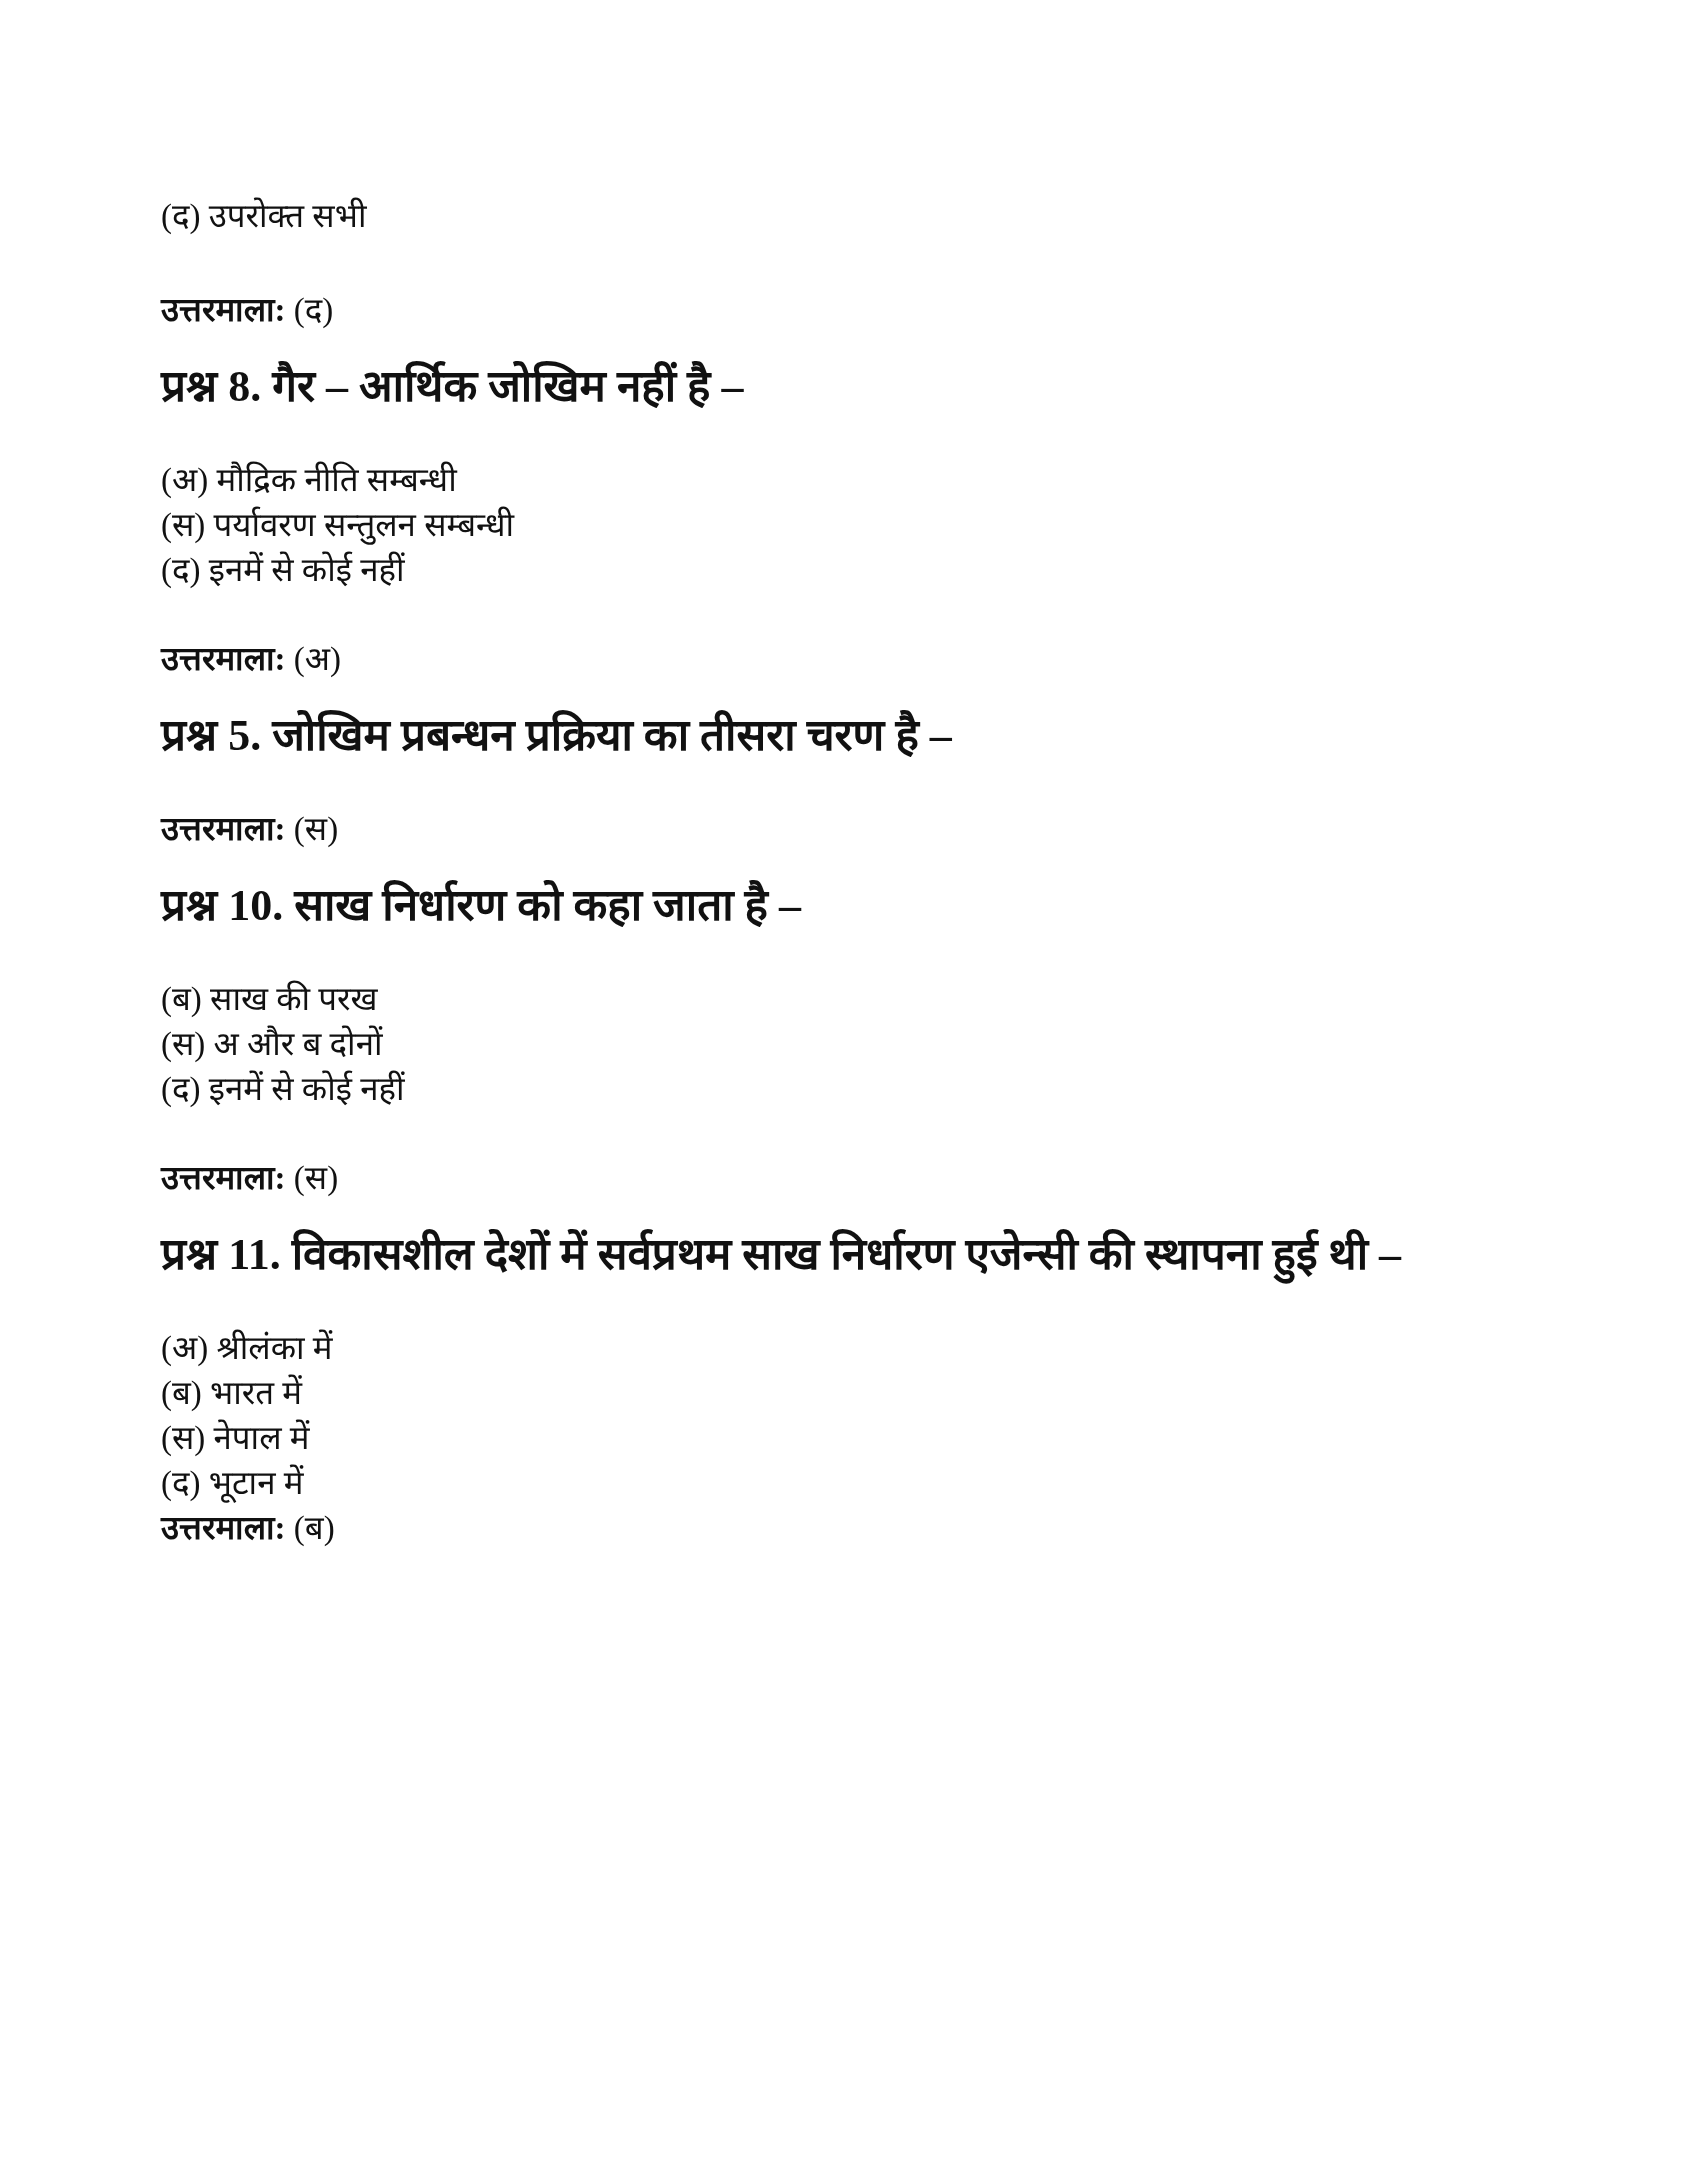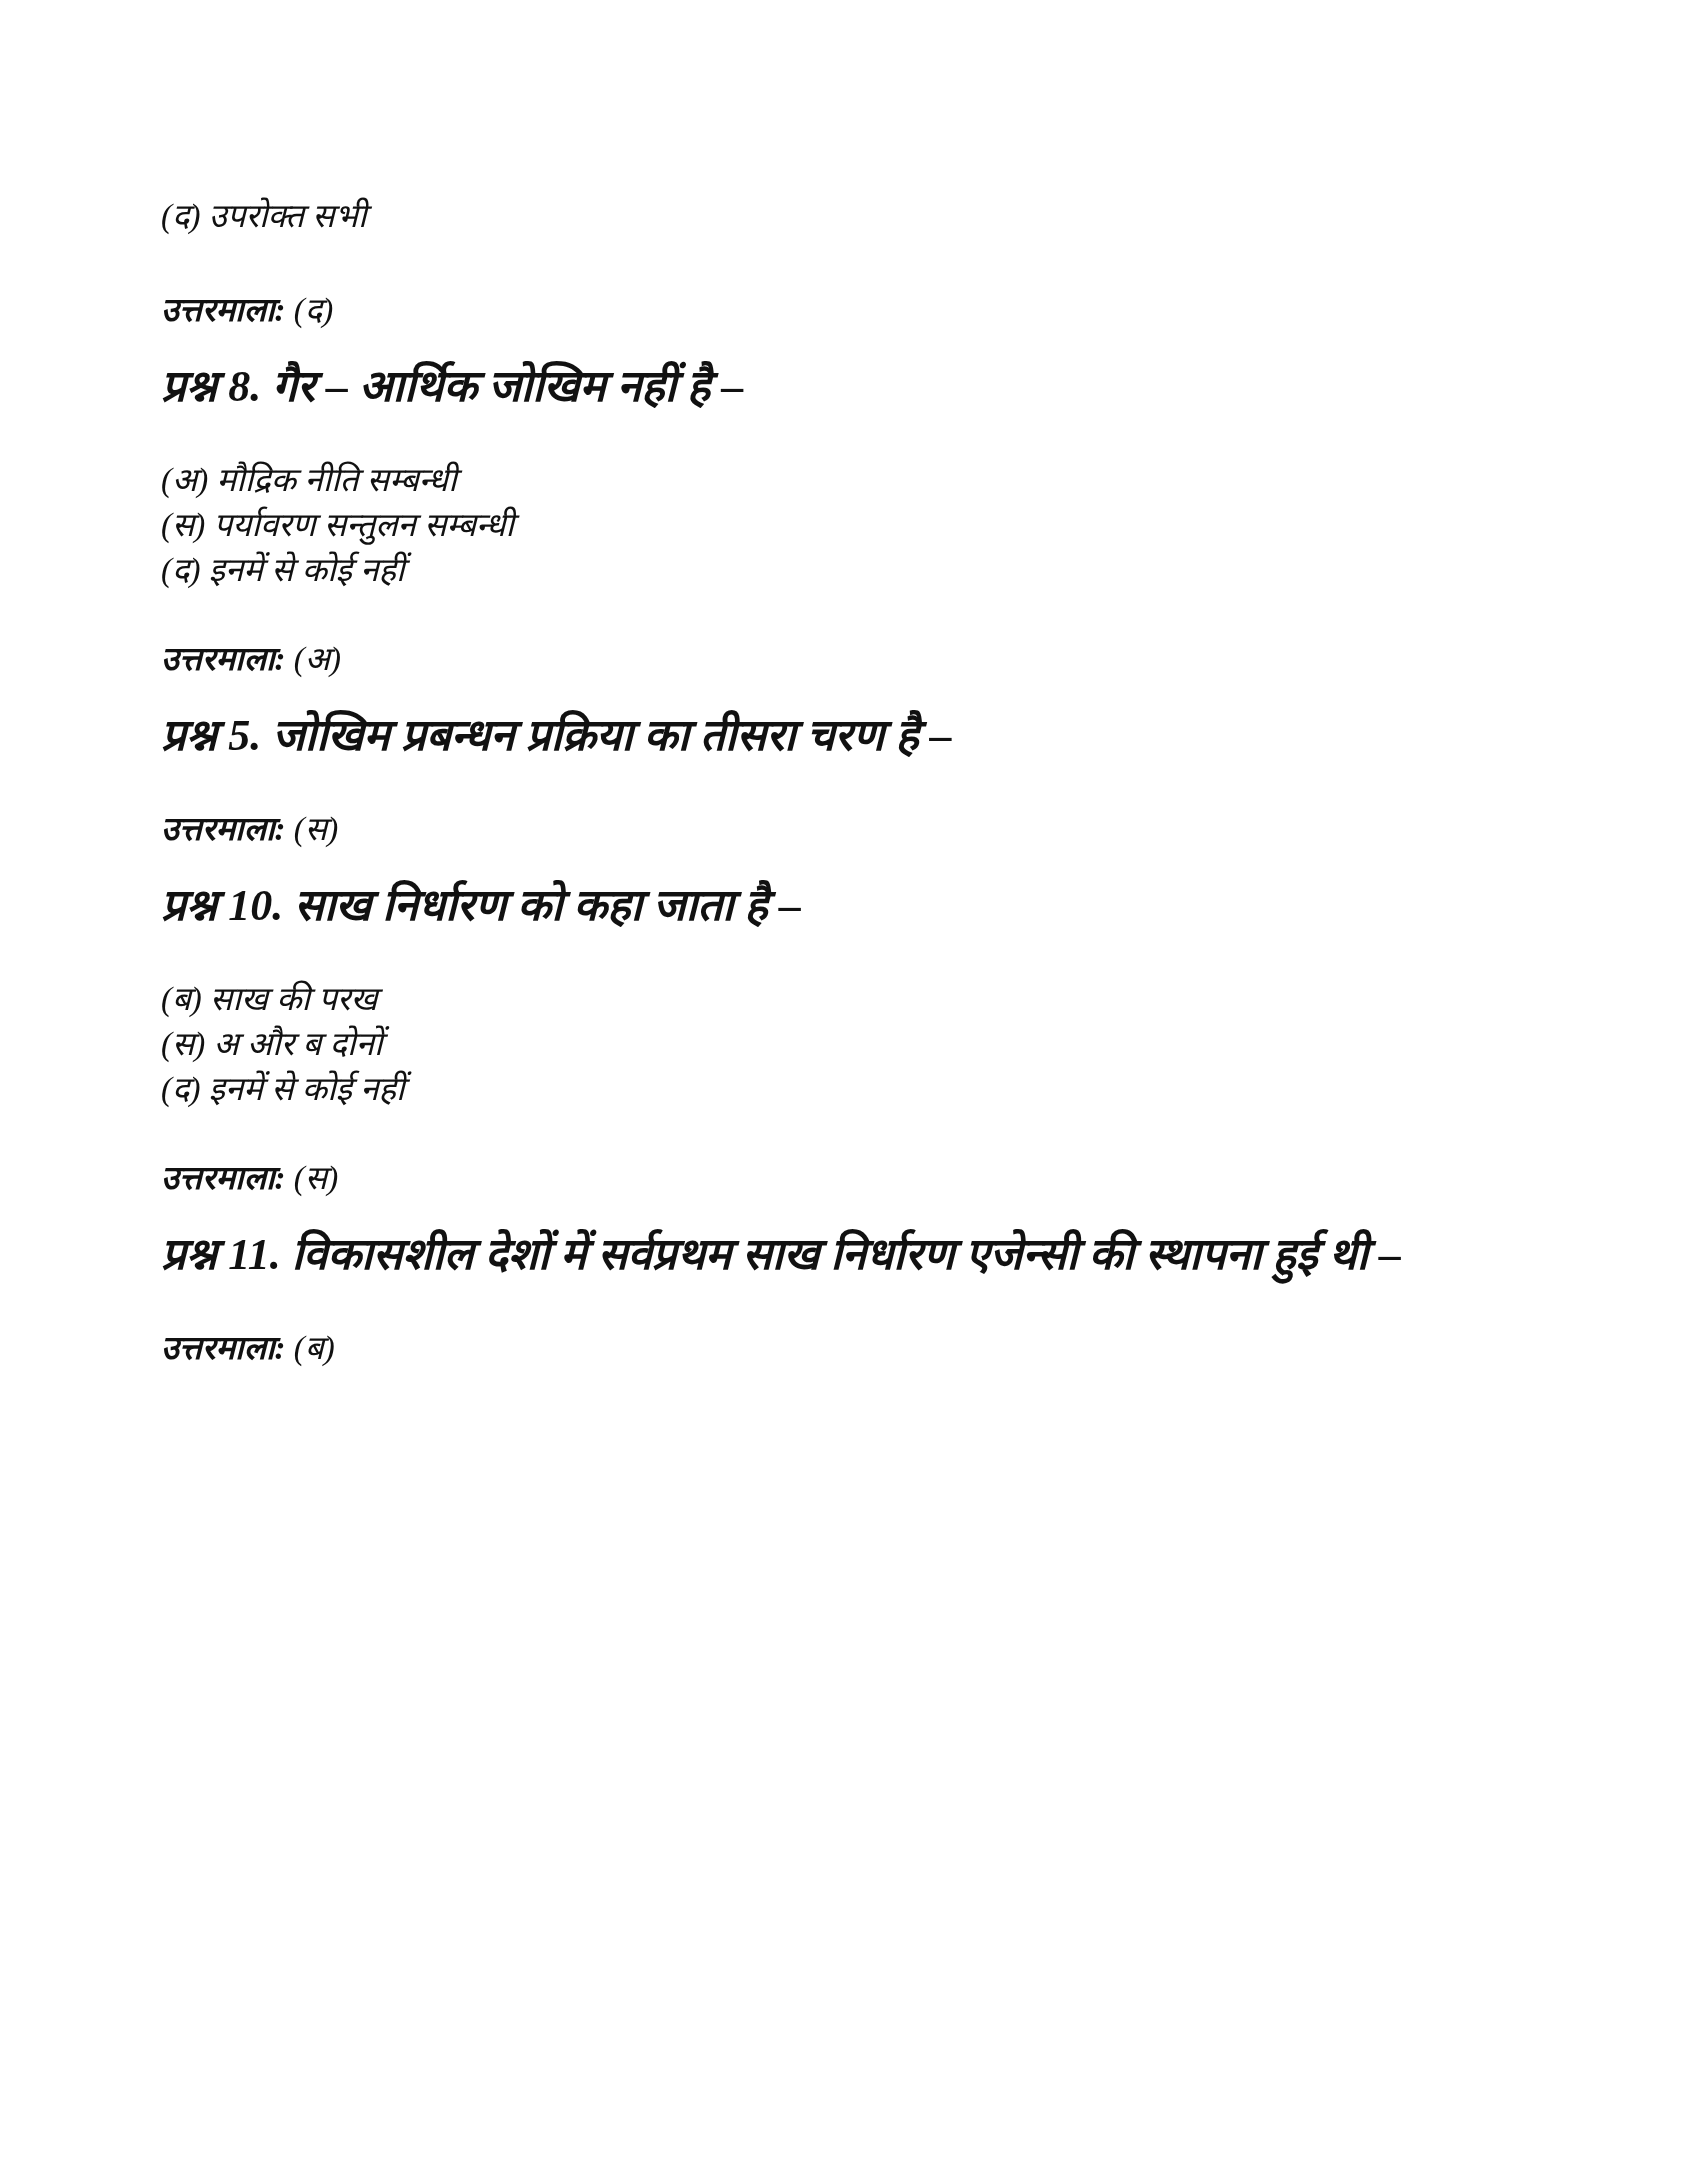--- a/index.html
+++ b/index.html
@@ -12,21 +12,20 @@
     background: #ffffff;
     color: #111111;
     font-family: "Liberation Serif", "DejaVu Serif", serif;
     overflow: hidden;
   }
   .page {
     box-sizing: border-box;
     width: 1683px;
     height: 2178px;
     padding: 194px 59px 0 161px;
-    font-style: italic;
   }
   .line {
     font-size: 33px;
     line-height: 45px;
     white-space: nowrap;
   }
   .option-leftover {
     margin-bottom: 49px;
   }
   .answer-line {
@@ -87,20 +86,26 @@
     <div class="line">(स) अ और ब दोनों</div>
     <div class="line">(द) इनमें से कोई नहीं</div>
   </div>
   <div class="line answer-line">
     <span class="answer-label">उत्तरमाला:</span>
     <span> </span>
     <span class="answer-value">(स)</span>
   </div>
 
   <div class="question-title">प्रश्न 11. विकासशील देशों में सर्वप्रथम साख निर्धारण एजेन्सी की स्थापना हुई थी –</div>
+  <div class="options-block tight">
+    <div class="line">(अ) श्रीलंका में</div>
+    <div class="line">(ब) भारत में</div>
+    <div class="line">(स) नेपाल में</div>
+    <div class="line">(द) भूटान में</div>
+  </div>
   <div class="line answer-line">
     <span class="answer-label">उत्तरमाला:</span>
     <span> </span>
     <span class="answer-value">(ब)</span>
   </div>
 
 
 </div>
 
 

